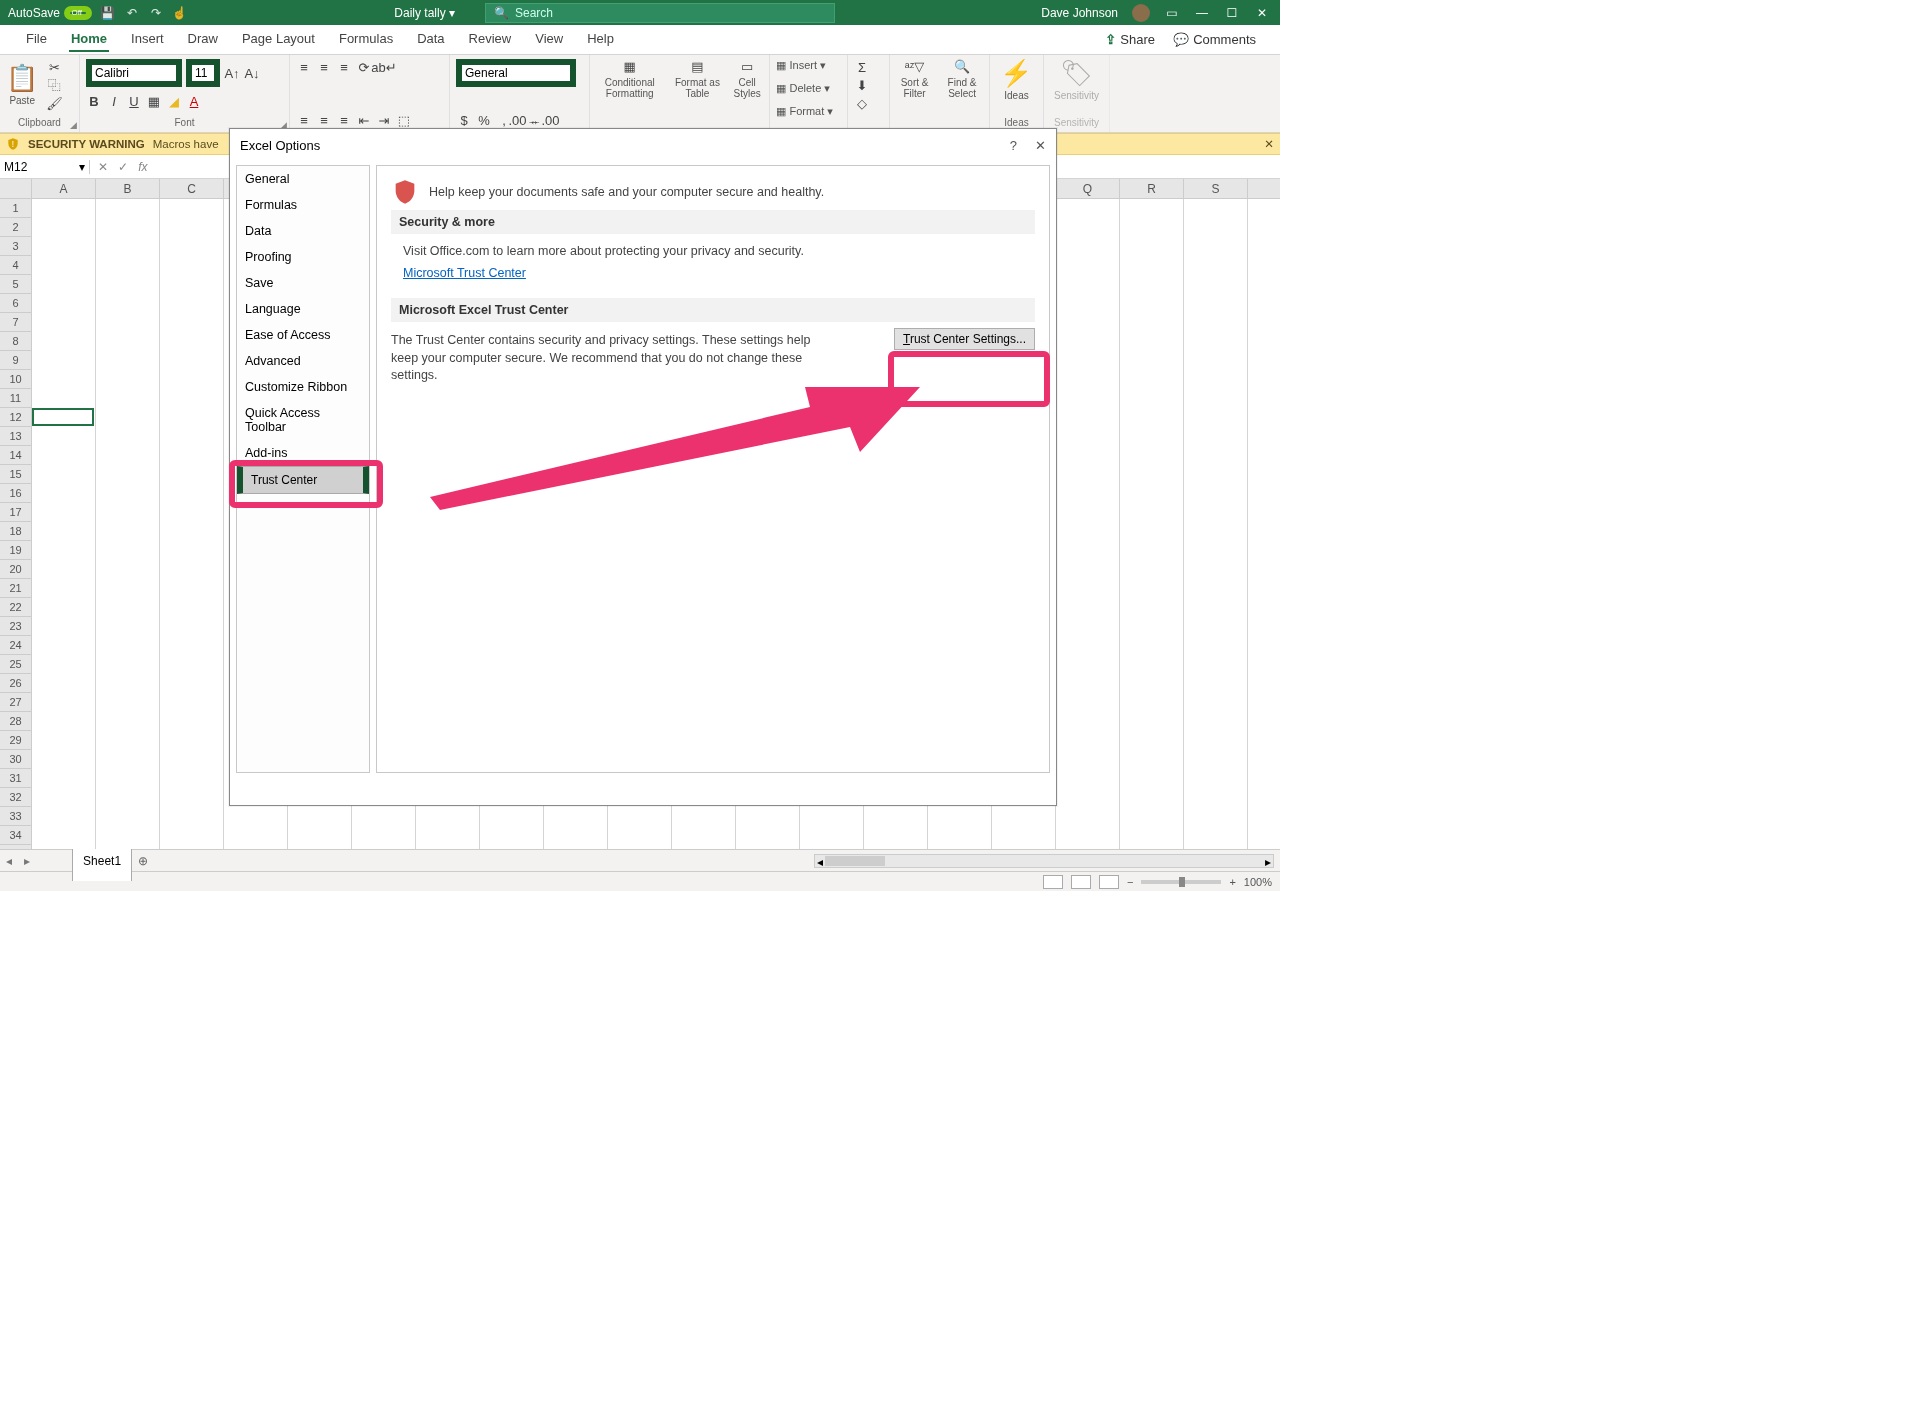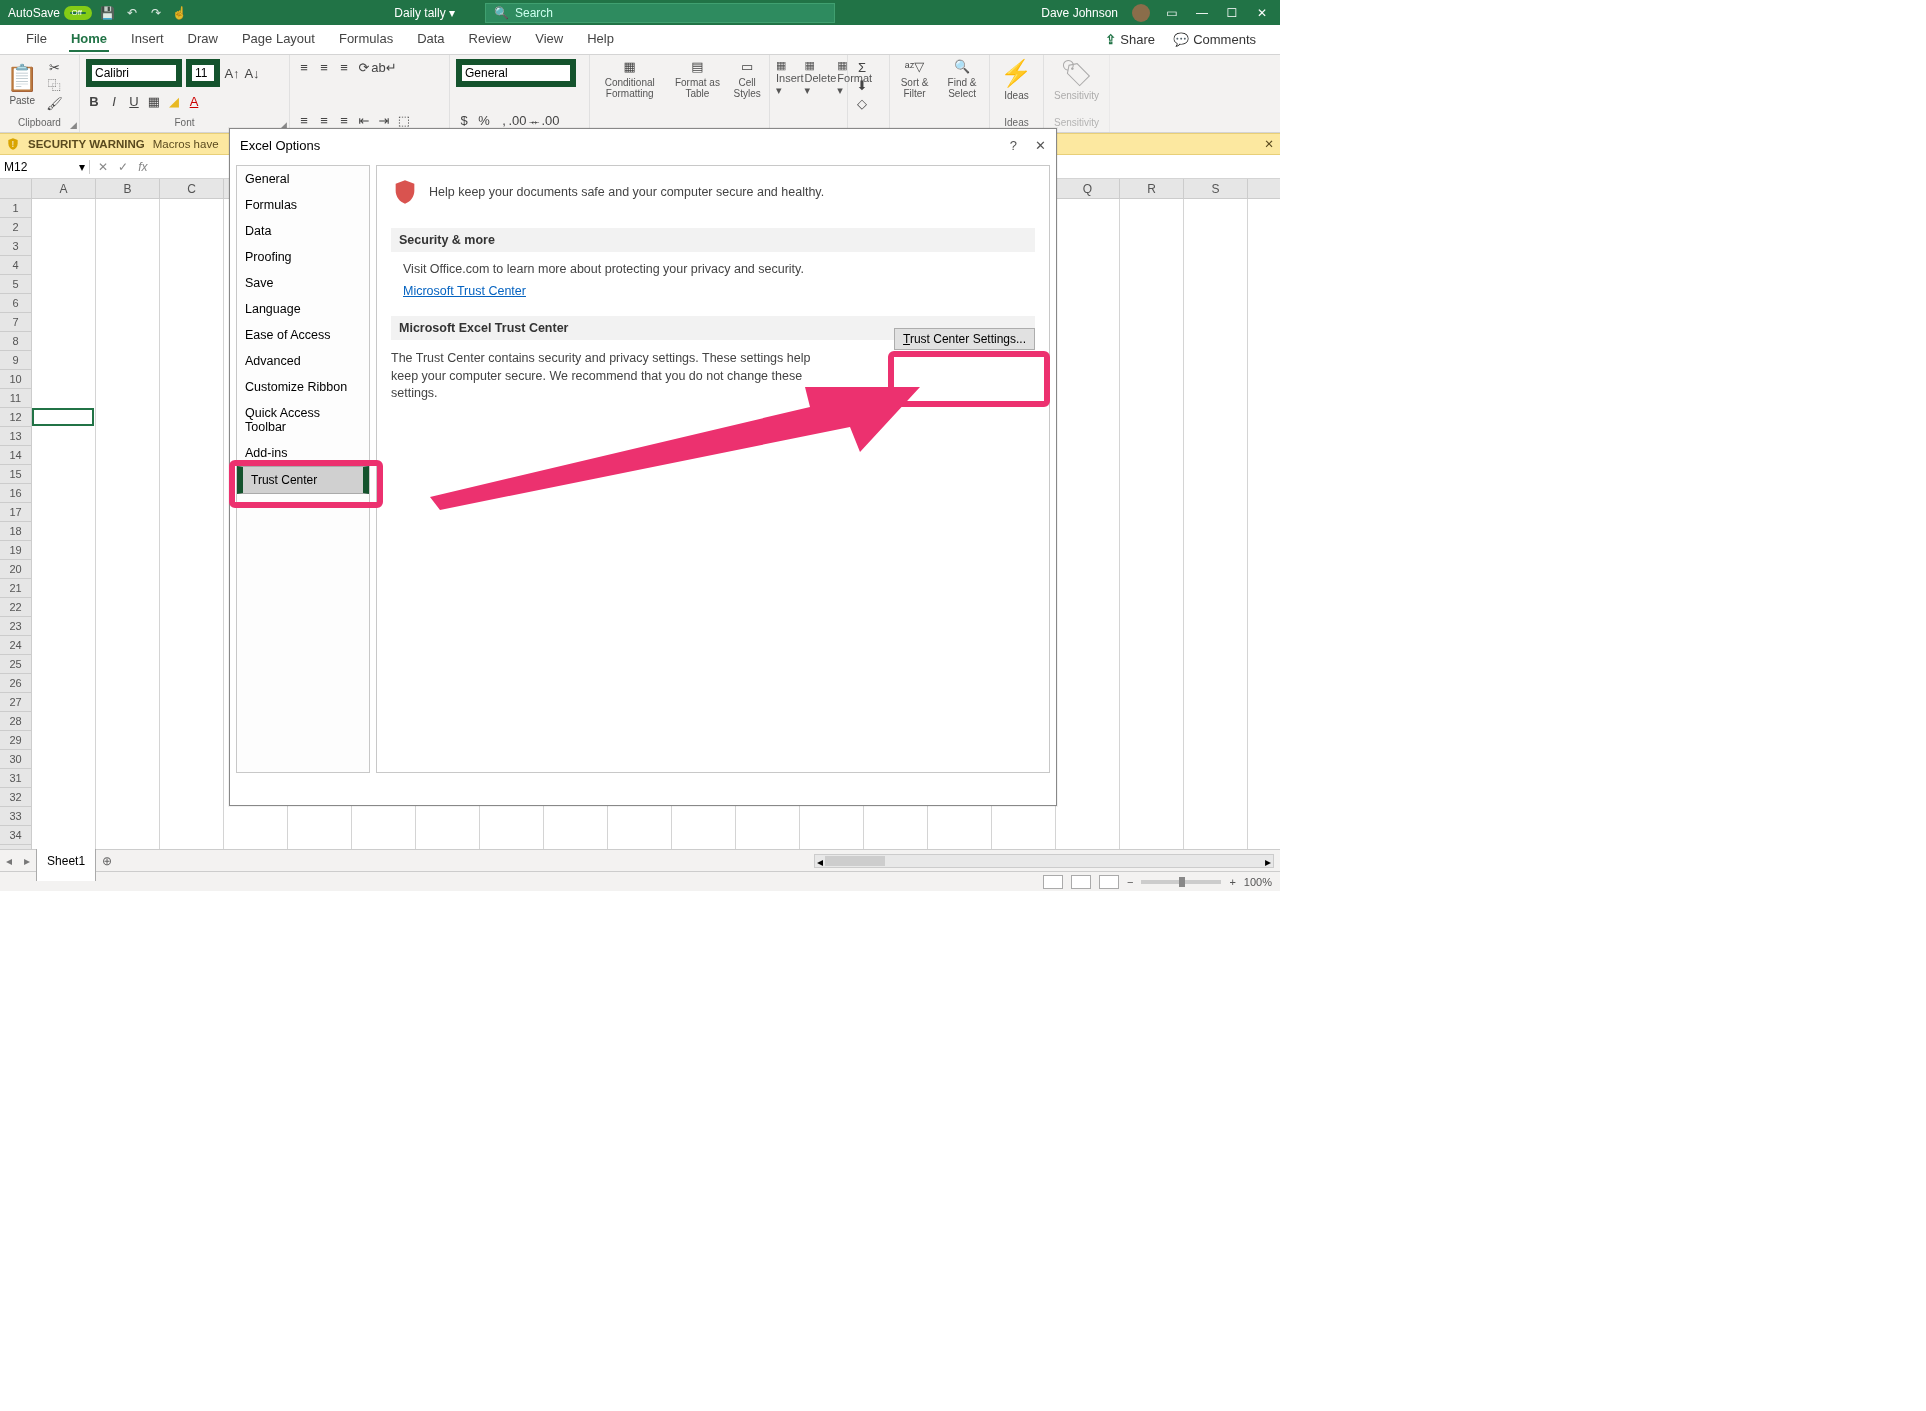--- a/index.html
+++ b/index.html
@@ -61,42 +61,42 @@
 .colhead { width: 64px; border-right: 1px solid #ccc; text-align: center; font-size: 12px; color: #555; line-height: 20px; }
 .gridbody { display: flex; height: 650px; }
 .rowheads { width: 32px; background: #e6e6e6; border-right: 1px solid #ccc; }
 .rowhead { height: 19px; border-bottom: 1px solid #ccc; text-align: center; font-size: 11px; color: #555; line-height: 19px; }
 .cells { flex: 1; position: relative; background: repeating-linear-gradient(to right, #fff 0, #fff 63px, #d4d4d4 63px, #d4d4d4 64px), repeating-linear-gradient(to bottom, #fff 0, #fff 18px, #d4d4d4 18px, #d4d4d4 19px); }
 .selcell { position: absolute; left: 0; top: 209px; width: 62px; height: 18px; border: 2px solid #217346; }
 
 
 .sheettabs { height: 22px; border-top: 1px solid #ccc; display: flex; align-items: center; font-size: 12px; background: #f3f2f1; }
 .sheettabs .navbtn { padding: 0 6px; color: #777; }
-.sheet-tab { background: #fff; border: 1px solid #aaa; border-bottom: none; padding: 13px 10px; }
+.sheet-tab { background: #fff; border: 1px solid #aaa; border-bottom: none; padding: 13px 10px; margin-left: 36px; }
 .addsheet { margin-left: 6px; color: #666; }
 .hscroll { flex: 1; display: flex; justify-content: flex-end; align-items: center; padding-right: 6px; }
 .scrollbar-h { width: 460px; height: 14px; background: #e8e8e8; border: 1px solid #ccc; position: relative; }
 .scrollbar-h .thumb { position: absolute; left: 10px; width: 60px; top: 1px; bottom: 1px; background: #cdcdcd; }
 
 
 .statusbar { height: 20px; background: #f3f2f1; border-top: 1px solid #ccc; display: flex; align-items: center; justify-content: flex-end; font-size: 11px; gap: 8px; padding: 0 8px; color: #555; }
 .viewbtn { width: 20px; height: 14px; border: 1px solid #aaa; background: #fff; }
 .zoom-slider { width: 80px; height: 4px; background: #ccc; position: relative; }
 .zoom-slider .zknob { position: absolute; left: 38px; top: -3px; width: 6px; height: 10px; background: #888; }
 
 
 .dialog { position: absolute; left: 229px; top: 128px; width: 828px; height: 678px; background: #fff; border: 1px solid #888; box-shadow: 0 0 0 1px rgba(0,0,0,0.05); }
 .dlg-title { height: 30px; display: flex; align-items: center; justify-content: space-between; padding: 16px 10px; font-size: 13px; }
 .dlg-title .right { display: flex; gap: 18px; color: #555; }
 .dlg-body { display: flex; height: 612px; padding: 4px 6px 0 6px; gap: 6px; }
 .dlg-nav { width: 134px; border: 1px solid #c8c8c8; background: #fdfdfd; font-size: 12.5px; }
 .dlg-nav .item { padding: 6px 8px; cursor: default; }
 .dlg-nav .item.sel { background: #d0d0d0; border-top: 1px solid #aaa; border-bottom: 1px solid #aaa; }
 .dlg-content { flex: 1; border: 1px solid #c8c8c8; padding: 12px 14px; font-size: 12.5px; color: #444; position: relative; }
-.dlg-hdr { display: flex; align-items: center; gap: 10px; margin-bottom: 22px; }
+.dlg-hdr { display: flex; align-items: center; gap: 10px; margin-bottom: 4px; }
 .shield-lg { width: 28px; height: 28px; }
 .section-h { background: #f2f2f2; padding: 5px 8px; font-weight: 600; color: #333; margin-bottom: 10px; }
 .linkish { color: #0563c1; text-decoration: underline; cursor: default; display: inline-block; margin: 8px 0 18px 12px; }
 .tc-desc { width: 440px; line-height: 1.4; }
 .tc-btn { position: absolute; right: 14px; top: 162px; border: 1px solid #adadad; background: #e1e1e1; padding: 3px 8px; font-size: 12px; }
 .dlg-foot { height: 32px; display: flex; align-items: center; justify-content: flex-end; gap: 12px; padding: 0 10px; }
 .dlg-foot button { width: 74px; height: 24px; border: 1px solid #adadad; background: #e1e1e1; font-size: 12px; }
 .dlg-foot .ok { border: 2px solid #217346; }
 
 
@@ -245,21 +245,21 @@
           <span class="ico">▤</span>
           <span>Format as Table</span>
         </span>
       <span class="vbtn">
           <span class="ico">▭</span>
           <span>Cell Styles</span>
         </span>
     </div>
   </div>
   <div class="group" style="width:78px">
-    <div style="display:flex;gap:1px;font-size:11px">
+    <div style="display:flex;flex-direction:column;gap:10px;font-size:11px">
       <span>▦ <span>Insert</span> ▾</span>
       <span>▦ <span>Delete</span> ▾</span>
       <span>▦ <span>Format</span> ▾</span>
     </div>
   </div>
   <div class="group" style="width:42px">
     <div style="display:flex;flex-direction:column;gap:2px">
       <span class="ico">Σ</span>
       <span class="ico">⬇</span>
       <span class="ico">◇</span>

